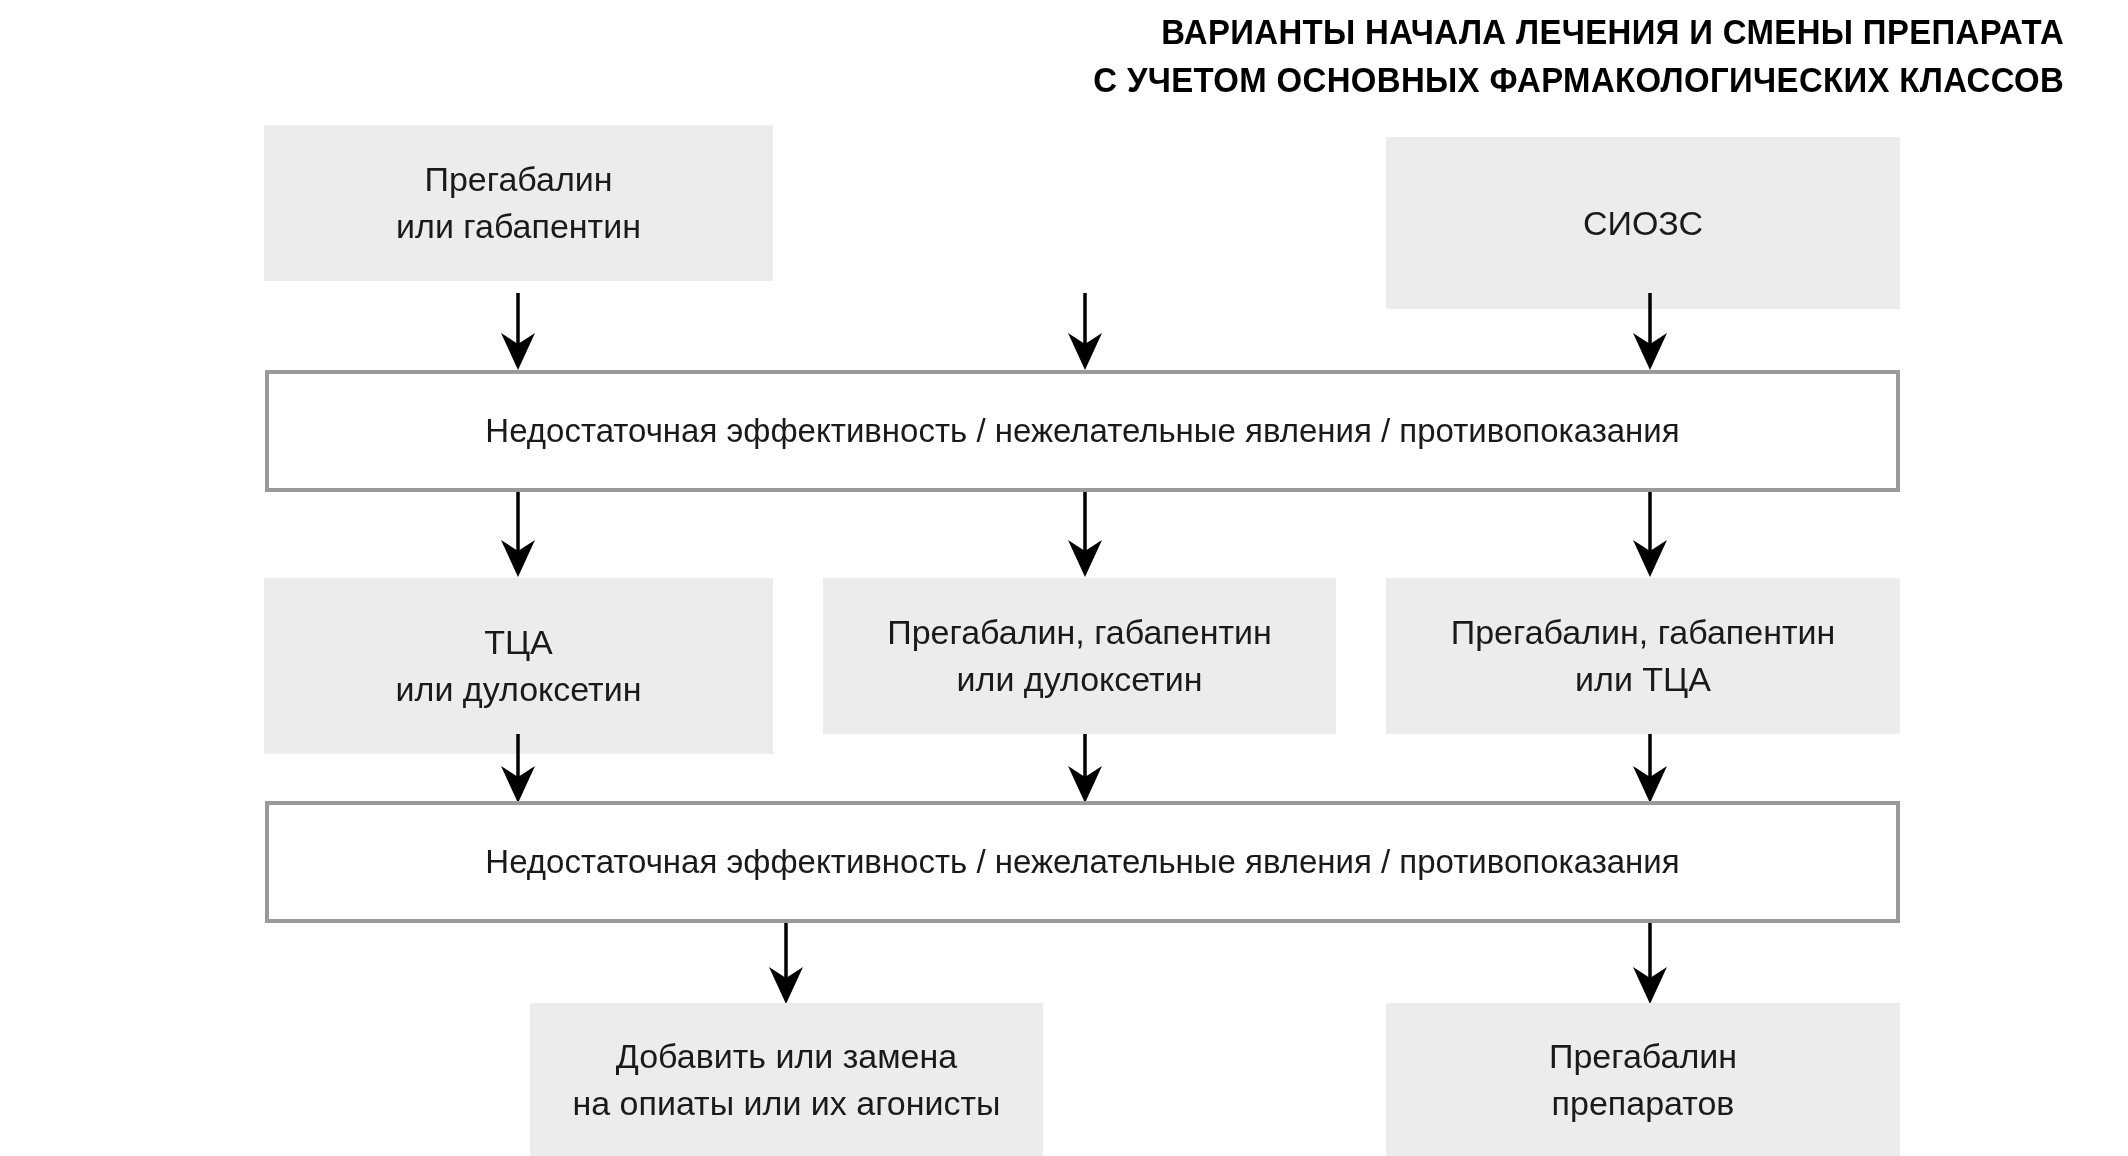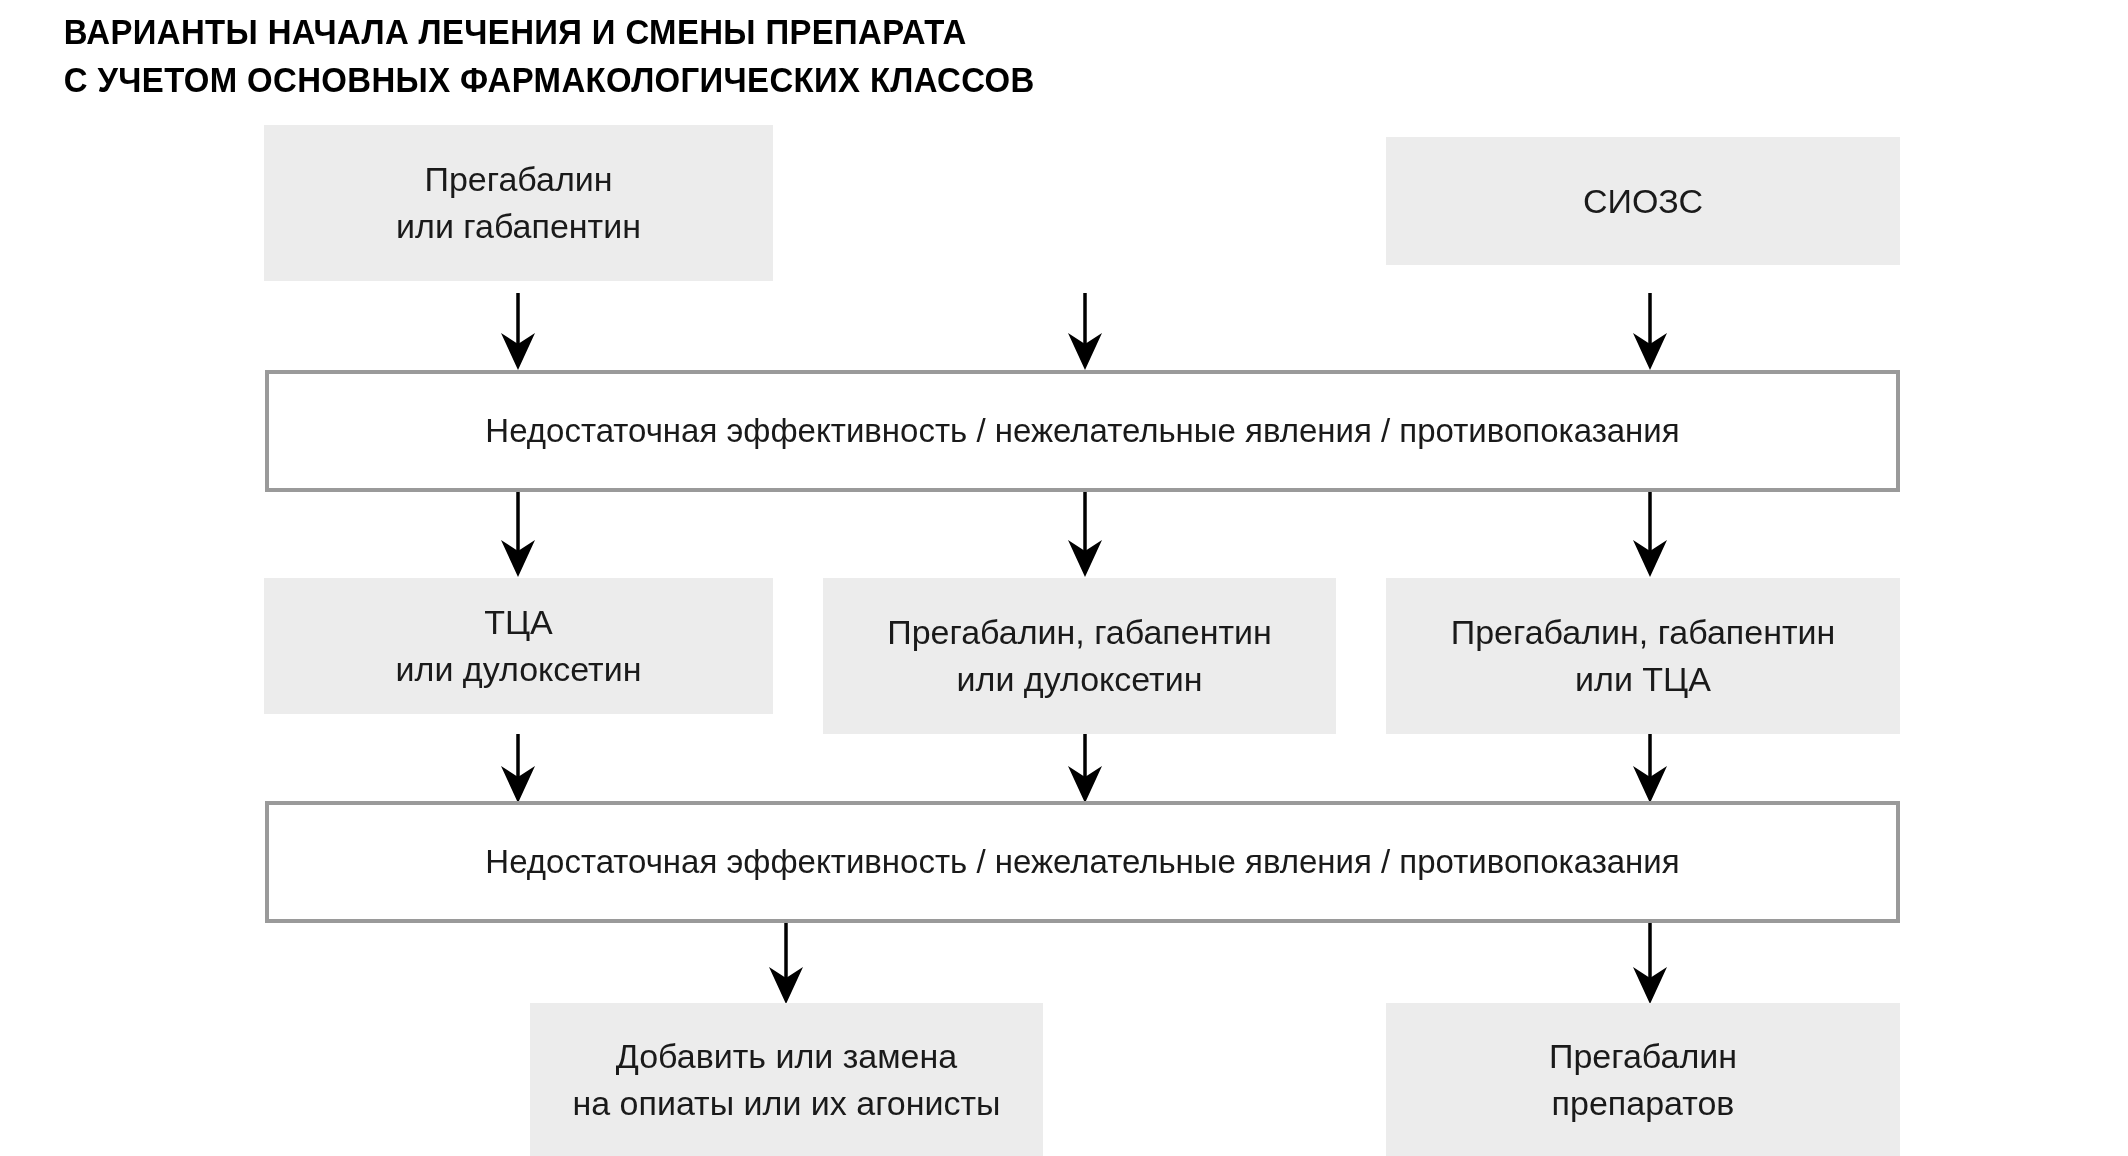--- a/index.html
+++ b/index.html
@@ -19,21 +19,21 @@
     background: #ffffff;
     overflow: hidden;
   }
 
   
   .title-block {
     position: absolute;
     left: 0;
     top: 8px;
     width: 2128px;
-    text-align: left;
+    text-align: right;
   }
   .title-line {
     font-family: "Liberation Sans Narrow", "Liberation Sans", "DejaVu Sans", sans-serif;
     font-weight: bold;
     font-size: 35px;
     letter-spacing: 0.4px;
     line-height: 48px;
     color: #000000;
     white-space: nowrap;
     transform: scaleX(0.94);
@@ -85,21 +85,21 @@
     <div class="title-line">ВАРИАНТЫ НАЧАЛА ЛЕЧЕНИЯ И СМЕНЫ ПРЕПАРАТА</div>
     <div class="title-line">С УЧЕТОМ ОСНОВНЫХ ФАРМАКОЛОГИЧЕСКИХ КЛАССОВ</div>
   </div>
 
   <div class="node node-fill" style="left:264px; top:125px; width:509px; height:156px;">
     <span class="node-text">Прегабалин
 или габапентин</span>
   </div>
 
 
-  <div class="node node-fill" style="left:1386px; top:137px; width:514px; height:128px;">
+  <div class="node node-fill" style="left:1386px; top:137px; width:514px; height:172px;">
     <span class="node-text">СИОЗС</span>
   </div>
 
   <div class="arrow" style="left:495px; top:293px;">
     <svg width="46" height="78" viewBox="0 0 46 78">
       <path d="M23 0 L23 54" stroke="#000000" stroke-width="3.5" fill="none"></path>
       <path d="M23 77 L6 40 L23 51 L40 40 Z" fill="#000000"></path>
     </svg>
   </div>
   <div class="arrow" style="left:1062px; top:293px;">
@@ -131,21 +131,21 @@
       <path d="M23 85 L6 48 L23 59 L40 48 Z" fill="#000000"></path>
     </svg>
   </div>
   <div class="arrow" style="left:1627px; top:492px;">
     <svg width="46" height="86" viewBox="0 0 46 86">
       <path d="M23 0 L23 62" stroke="#000000" stroke-width="3.5" fill="none"></path>
       <path d="M23 85 L6 48 L23 59 L40 48 Z" fill="#000000"></path>
     </svg>
   </div>
 
-  <div class="node node-fill" style="left:264px; top:578px; width:509px; height:136px;">
+  <div class="node node-fill" style="left:264px; top:578px; width:509px; height:176px;">
     <span class="node-text">ТЦА
 или дулоксетин</span>
   </div>
 
   <div class="node node-fill" style="left:823px; top:578px; width:513px; height:156px;">
     <span class="node-text">Прегабалин, габапентин
 или дулоксетин</span>
   </div>
 
   <div class="node node-fill" style="left:1386px; top:578px; width:514px; height:156px;">

